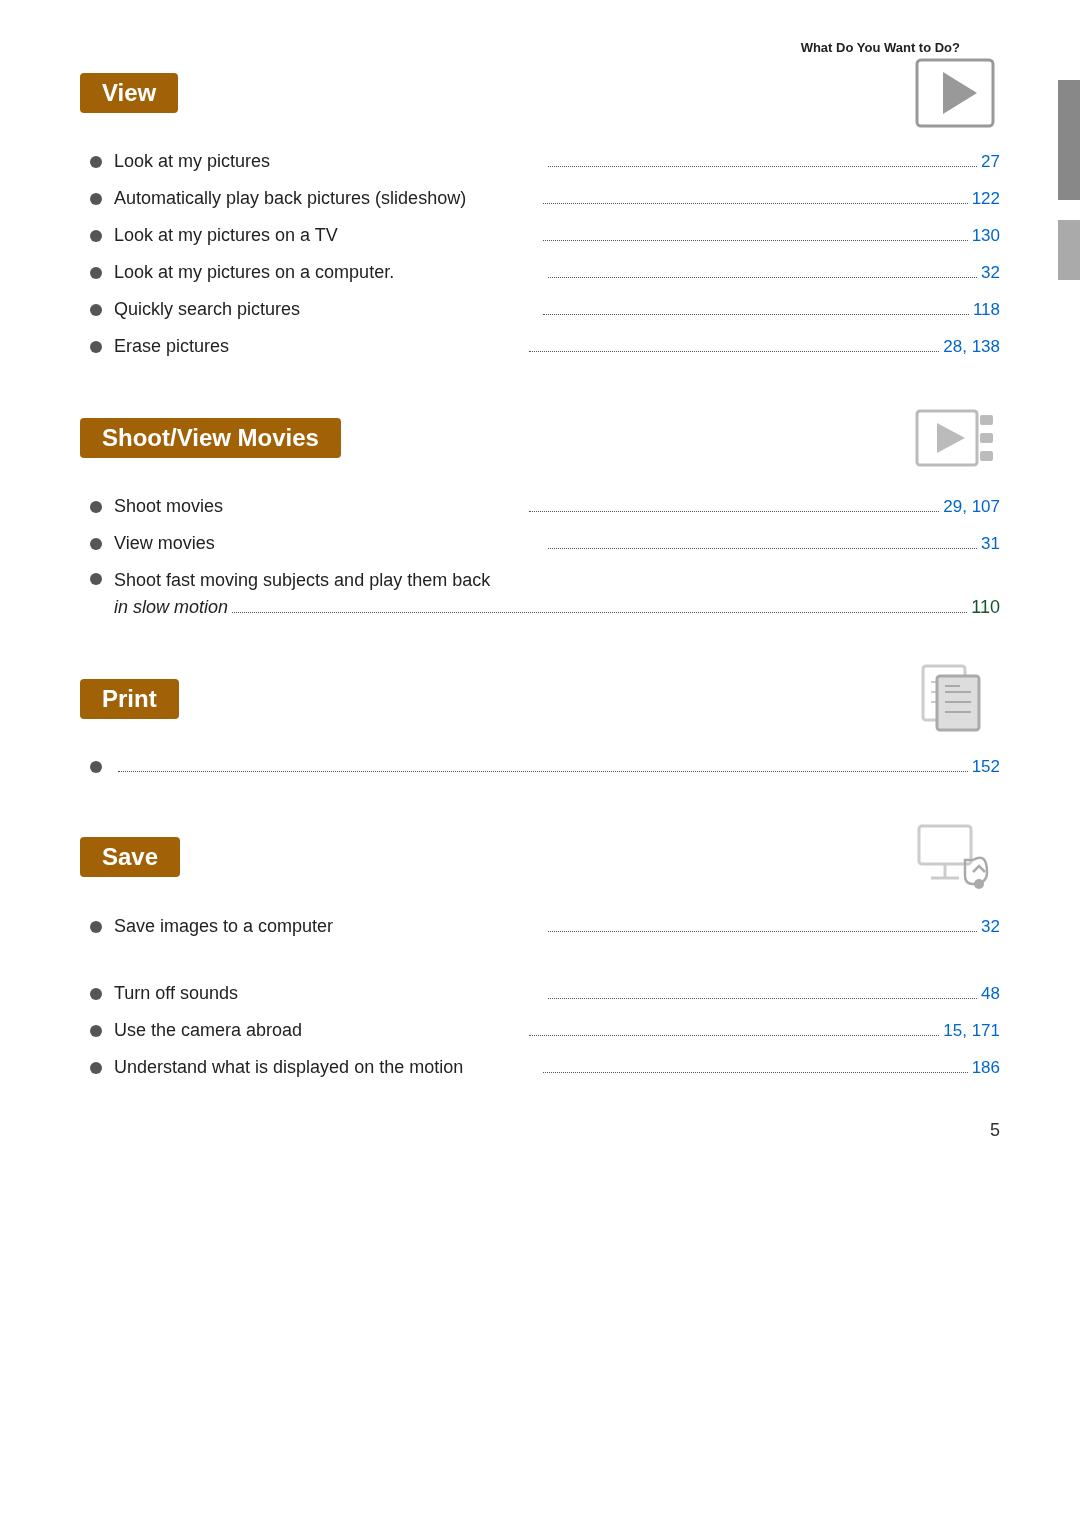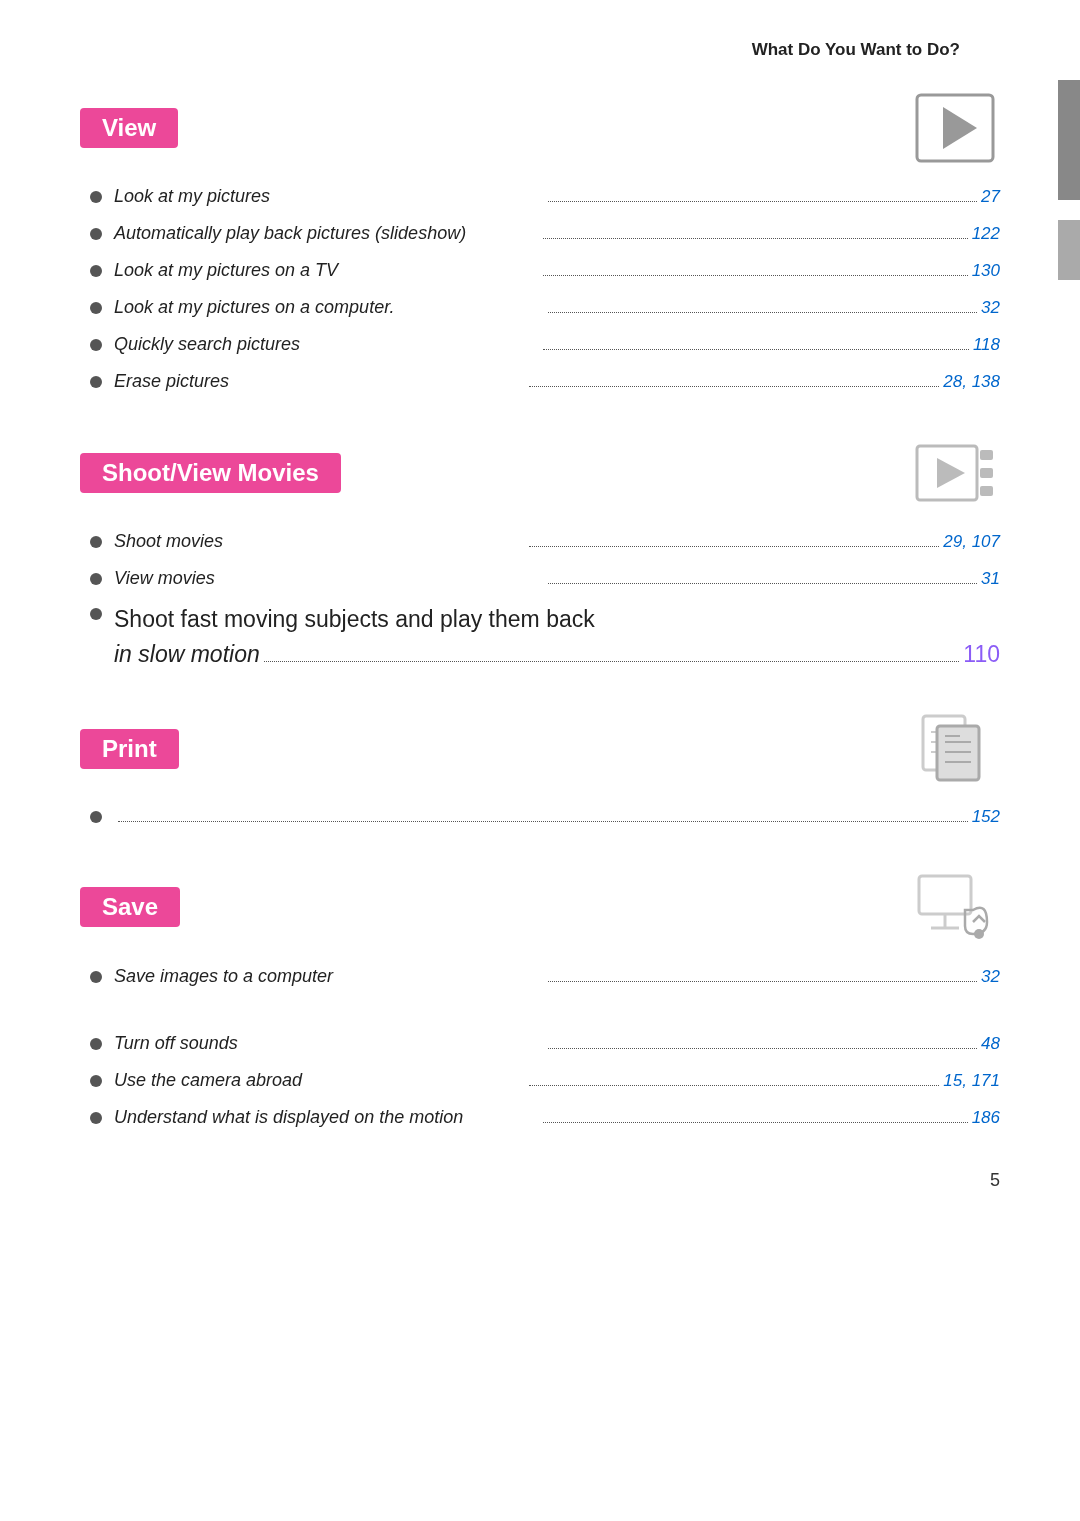--- a/index.html
+++ b/index.html
@@ -34,40 +34,39 @@
       top: 220px;
       width: 22px;
       height: 60px;
       background: #aaa;
     }
 
     
     .page-header {
       text-align: right;
       font-weight: bold;
-      font-size: 17px;
-      margin-bottom: 30px;
+      font-size: 13px;
       padding-right: 40px;
     }
 
     
     .section {
       margin-bottom: 40px;
       position: relative;
     }
 
     .section-header {
       display: flex;
       align-items: center;
       justify-content: space-between;
       margin-bottom: 18px;
     }
 
     .section-title {
-      background: #ec4899;
+      background: #a16207;
       color: #ffffff;
       font-weight: bold;
       font-size: 24px;
       padding: 6px 22px;
       border-radius: 4px;
       display: inline-block;
     }
 
     .section-icon {
       width: 90px;
@@ -82,21 +81,20 @@
       list-style: none;
       padding-left: 10px;
     }
 
     .toc-item {
       display: flex;
       align-items: baseline;
       margin-bottom: 10px;
       font-size: 18px;
       line-height: 1.5;
-      font-style: italic;
     }
 
     .toc-item .bullet {
       display: inline-block;
       width: 12px;
       height: 12px;
       background: #555;
       border-radius: 50%;
       margin-right: 12px;
       flex-shrink: 0;
@@ -118,21 +116,21 @@
     .toc-item .page-num {
       color: #0066cc;
       font-size: 17px;
       white-space: nowrap;
     }
 
     .toc-item-multiline {
       display: flex;
       align-items: flex-start;
       margin-bottom: 16px;
-      font-size: 23px;
+      font-size: 18px;
       line-height: 1.5;
     }
 
     .toc-item-multiline .bullet {
       display: inline-block;
       width: 12px;
       height: 12px;
       background: #555;
       border-radius: 50%;
       margin-right: 12px;
@@ -160,21 +158,21 @@
       font-style: italic;
     }
 
     .toc-item-multiline .dots {
       flex: 1;
       border-bottom: 1px dotted #555;
       margin: 0 4px 4px 4px;
     }
 
     .toc-item-multiline .page-num {
-      color: #8b5cf6;
+      color: #14532d;
     }
 
     
     .page-footer {
       position: absolute;
       bottom: 40px;
       right: 80px;
       font-size: 18px;
       color: #333;
     }

